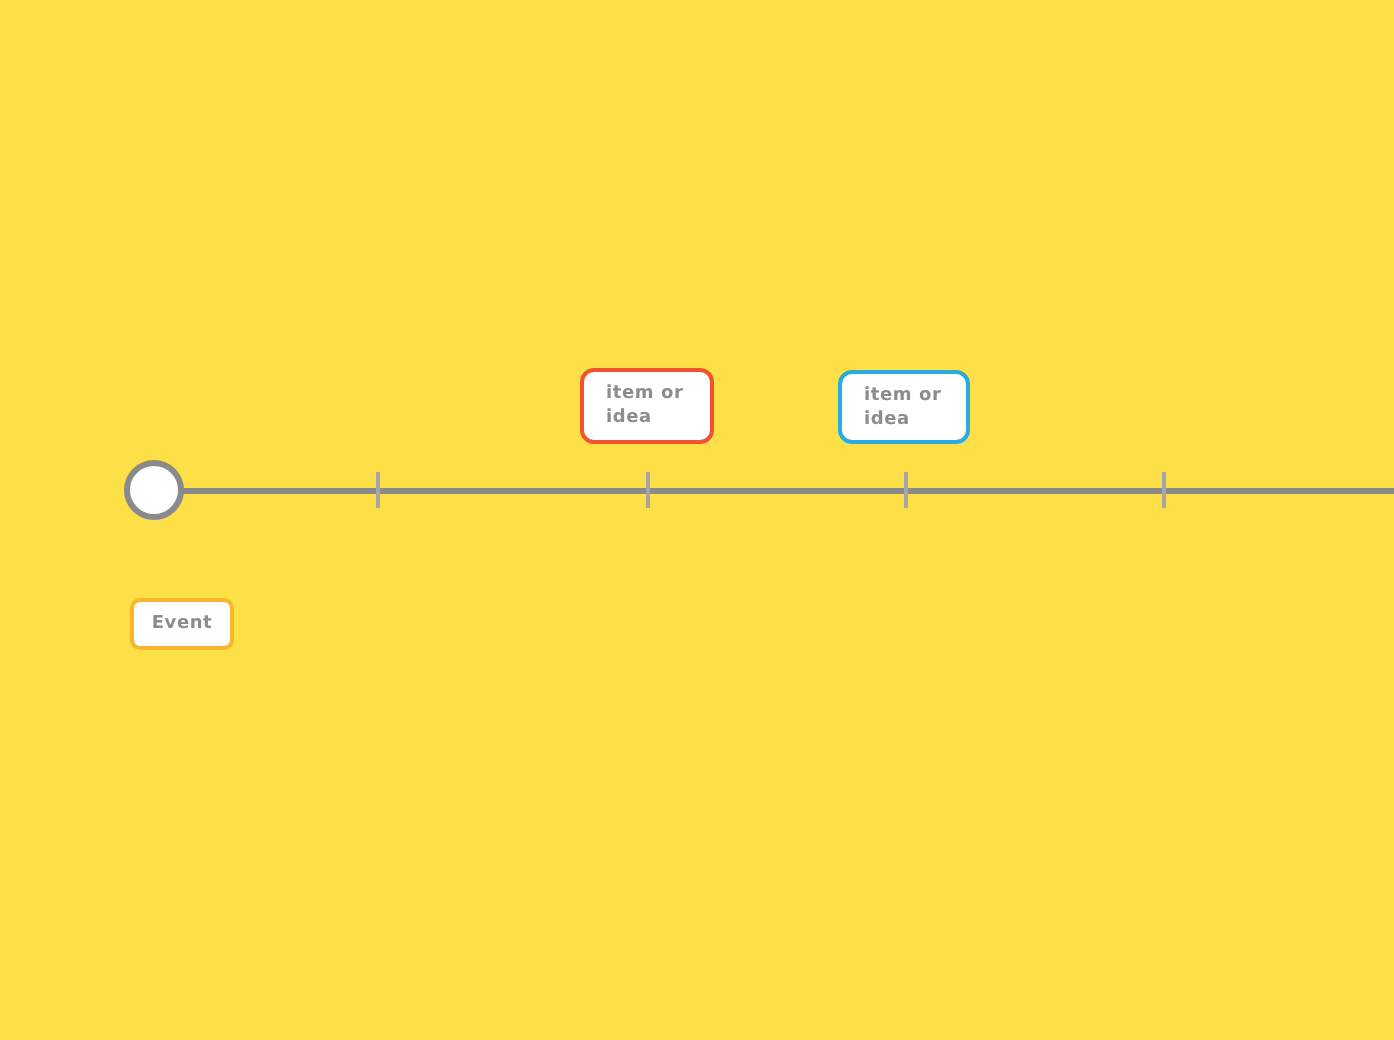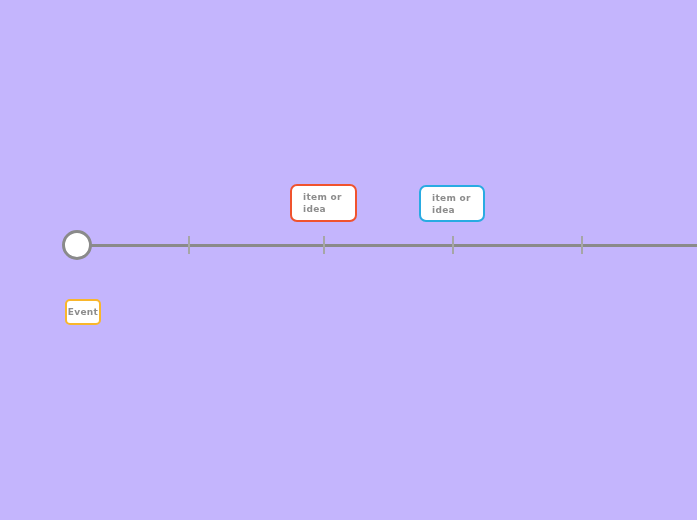--- a/index.html
+++ b/index.html
@@ -5,21 +5,21 @@
   html, body {
     margin: 0;
     padding: 0;
     background: #ffffff;
     font-family: "DejaVu Sans", "Liberation Sans", sans-serif;
   }
   .canvas {
     position: relative;
     width: 697px;
     height: 520px;
-    background: #c4b5fd;
+    background: #fde047;
     overflow: hidden;
   }
   
   .timeline-line {
     position: absolute;
     left: 90px;
     top: 244px;
     width: 607px;
     height: 3px;
     background: #8a8a8a;
@@ -83,21 +83,21 @@
     border-radius: 5px;
     border: 2px solid;
     font-size: 9px;
     display: flex;
     align-items: center;
     justify-content: center;
   }
   .node-event {
     left: 65px;
     top: 299px;
-    width: 36px;
+    width: 52px;
     height: 26px;
     border-color: #f9b62b;
   }
   .node-axis {
     left: 534px;
     top: 310px;
     width: 97px;
     height: 25px;
     border-color: #2b6fdb;
     font-size: 9.5px;

